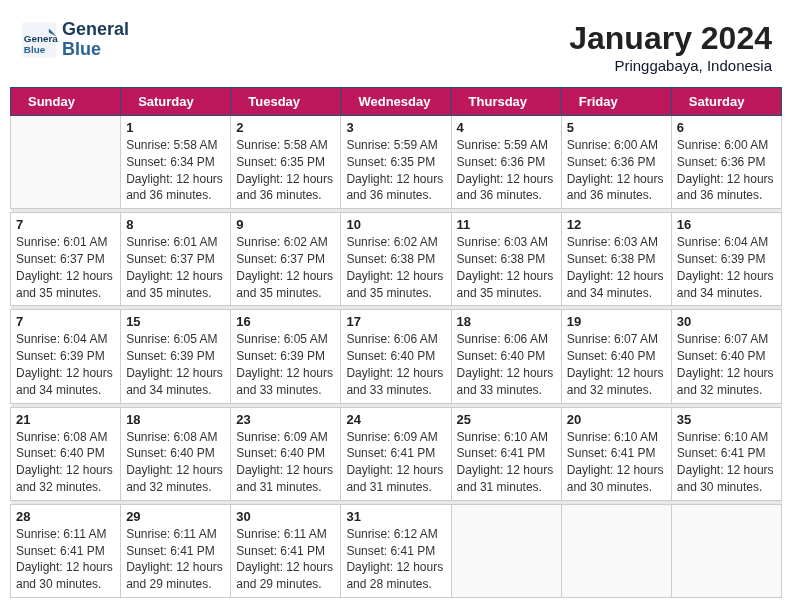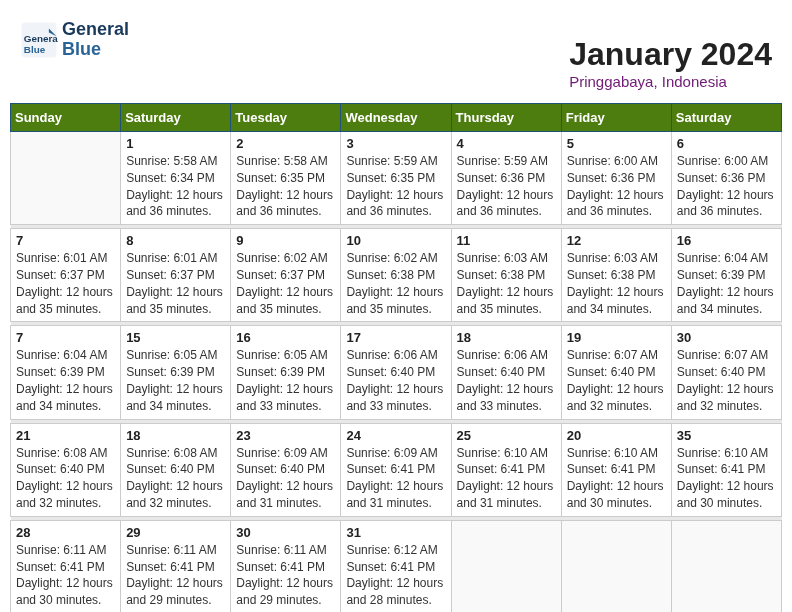--- a/index.html
+++ b/index.html
@@ -19,43 +19,42 @@
     .logo {
       display: flex;
       align-items: center;
     }
     .logo-icon {
       width: 38px;
       height: 38px;
       margin-right: 4px;
     }
     .title-block {
-      text-align: left;
-      margin-top: 16px;
+      text-align: right;
     }
     .month-year {
       font-size: 32px;
       font-weight: bold;
       color: #222;
     }
     .location {
       font-size: 15px;
-      color: #701a75;
+      color: #0f172a;
     }
     .calendar {
       width: 100%;
       border-collapse: collapse;
       margin-top: 8px;
     }
     .calendar th {
-      background: #4d7c0f;
+      background: #be185d;
       color: #fff;
       font-size: 13px;
       font-weight: bold;
-      padding: 6px 4px;
+      padding: 6px 17px;
       text-align: left;
       border: 1px solid #1e5276;
     }
     .calendar td {
       border: 1px solid #ccc;
       vertical-align: top;
       padding: 4px 5px;
       width: 14.28%;
       min-height: 70px;
       font-size: 10.5px;

